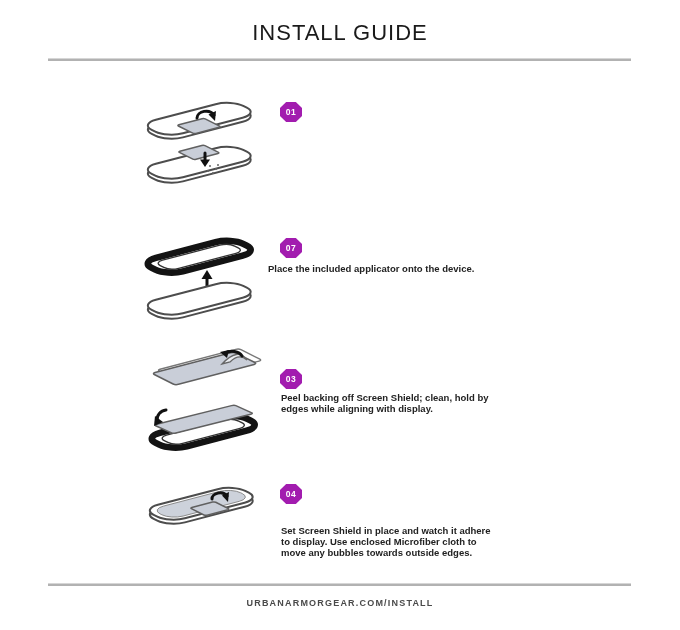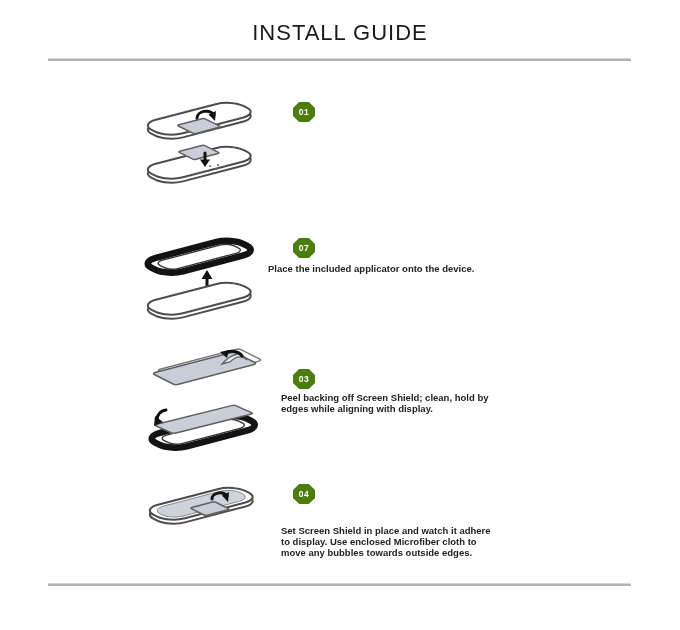--- a/index.html
+++ b/index.html
@@ -3,23 +3,23 @@
 <meta charset="utf-8">
 <style>
   html,body{margin:0;padding:0;background:#ffffff;}
   .page{position:relative;width:680px;height:630px;background:#ffffff;overflow:hidden;
         font-family:"Liberation Sans","DejaVu Sans",sans-serif;}
   .title{position:absolute;top:20px;left:0;width:680px;text-align:center;margin:0;
          font-size:22px;font-weight:normal;letter-spacing:1px;color:#1a1a1a;}
   .divider{position:absolute;left:48px;width:583px;height:2px;background:#b2b2b2;border-top:1px solid #d6d6d6;}
   .divider.top{top:58px;}
   .divider.bottom{top:583px;}
-  .badge{position:absolute;width:22px;height:20px;background:#4d7c0f;color:#fff;
+  .badge{position:absolute;width:22px;height:20px;background:#a21caf;color:#fff;
          font-size:8.5px;font-weight:bold;line-height:20px;text-align:center;letter-spacing:.5px;
-         clip-path:polygon(28% 0%,72% 0%,100% 30%,100% 70%,72% 100%,28% 100%,0% 70%,0% 30%);margin-left:13px;}
+         clip-path:polygon(28% 0%,72% 0%,100% 30%,100% 70%,72% 100%,28% 100%,0% 70%,0% 30%);}
   .step-text{position:absolute;width:268px;font-size:9.5px;font-weight:bold;color:#222;
              line-height:11px;letter-spacing:0;}
   .footer{position:absolute;top:598px;left:0;width:680px;text-align:center;
           font-size:9px;font-weight:bold;letter-spacing:1.2px;color:#4a4a4a;}
   .illus{position:absolute;overflow:visible;}
   
   .ln{fill:#ffffff;stroke:#4d4d4d;stroke-width:2;vector-effect:non-scaling-stroke;}
   .thick{fill:#ffffff;stroke:#131313;stroke-width:6.5;vector-effect:non-scaling-stroke;}
   .thin{fill:none;stroke:#333333;stroke-width:1.3;vector-effect:non-scaling-stroke;}
   .gray{fill:#c9ced8;stroke:#606060;stroke-width:1.5;vector-effect:non-scaling-stroke;}
@@ -118,14 +118,15 @@
     </g>
   </svg>
   <div class="badge" style="left:280px;top:484px">04</div>
   <div class="step-text" style="left:281px;top:525px">
     <div>Set Screen Shield in place and watch it adhere</div>
     <div>to display. Use enclosed Microfiber cloth to</div>
     <div>move any bubbles towards outside edges.</div>
   </div>
 
   <div class="divider bottom"></div>
+  <div class="footer">URBANARMORGEAR.COM/INSTALL</div>
 
 </div>
 
 </body></html>

